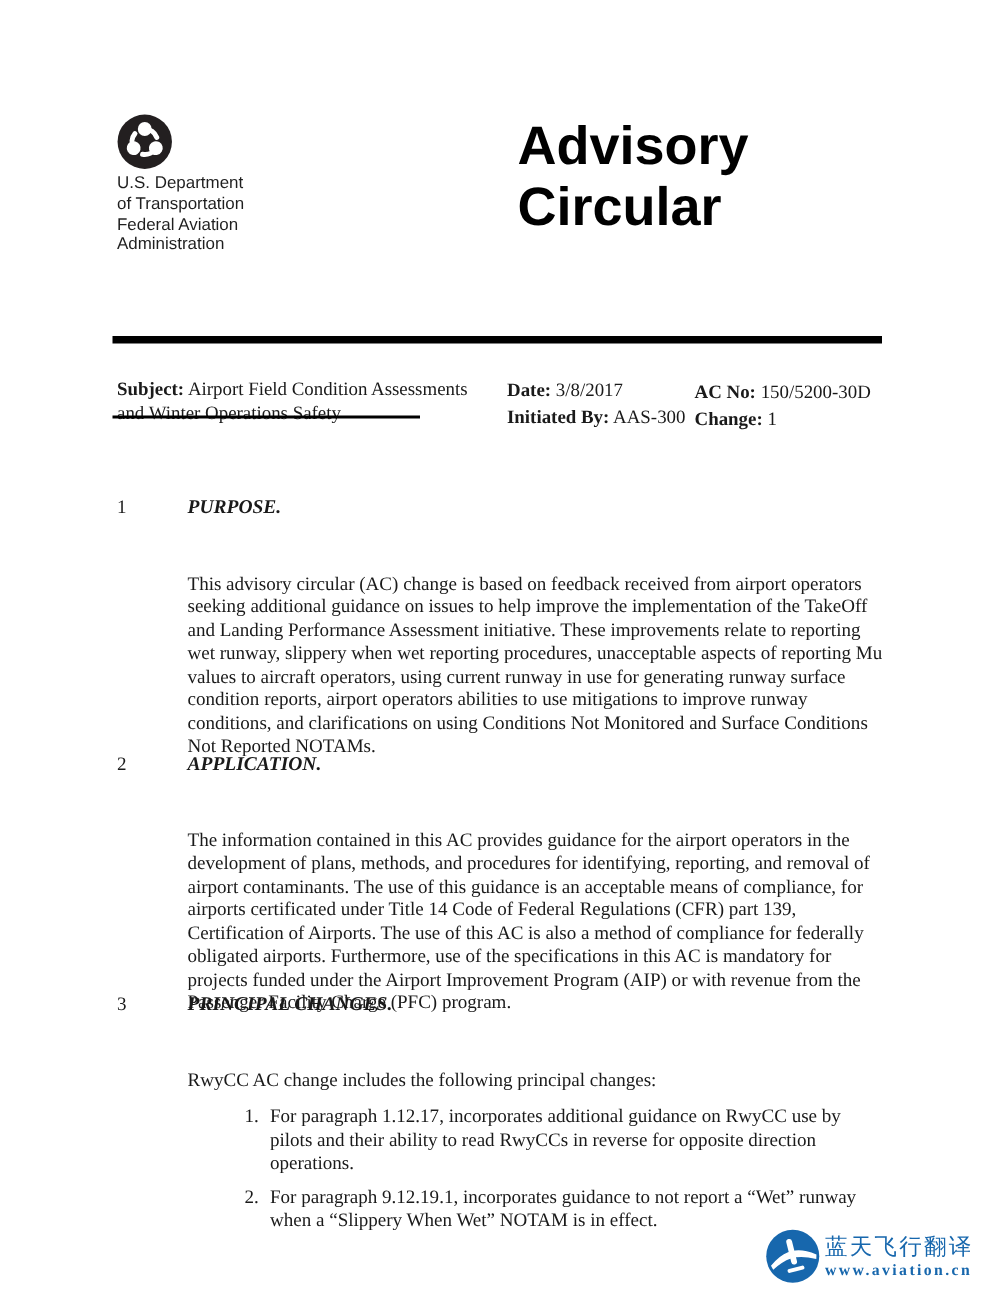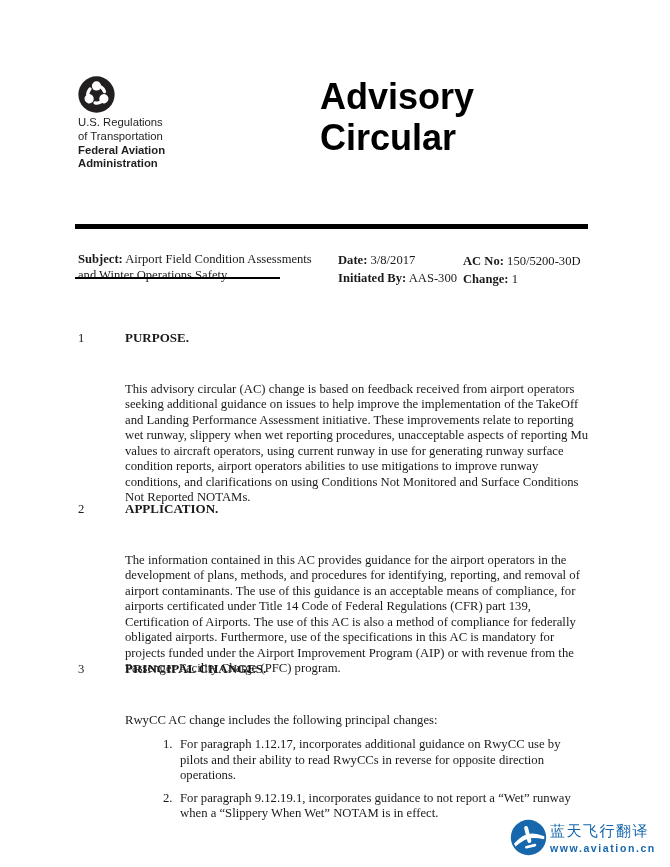--- a/index.html
+++ b/index.html
@@ -8,24 +8,24 @@
     font-family:"Liberation Serif", serif; color:#1a1a1a; overflow:hidden;
   }
 
   
   .agency { position:absolute; left:78px; top:76px; width:150px; }
   .agency svg { display:block; }
   .agency-lines {
     margin-top:3px; font-family:"Liberation Sans", sans-serif;
     font-size:11.3px; line-height:13.8px; color:#1f1f1f;
   }
-  .agency-lines .b { font-weight:700; }
+  .agency-lines .b { font-weight:400; }
 
   .doc-title {
-    position:absolute; left:320px; top:76px; margin:0;
+    position:absolute; left:345px; top:76px; margin:0;
     font-family:"Liberation Sans", sans-serif; font-weight:700;
     font-size:36px; line-height:41px; color:#000;
   }
 
   
   .rule-thick { position:absolute; left:75px; top:224px; width:513px; height:5px; background:#000; }
   .rule-thin  { position:absolute; left:75px; top:277px; width:205px; height:2px; background:#000; }
 
   
   .meta { position:absolute; top:236px; left:0; width:670px; font-size:12.6px; }
@@ -34,40 +34,40 @@
   .meta-date    { position:absolute; left:338px; top:0; width:122px; line-height:18px;margin-top:15px; }
   .meta-ac      { position:absolute; left:463px; top:16px; width:130px; line-height:18px; }
 
   
   .section { position:absolute; left:78px; width:512px; display:flex; }
   .sec-1 { top:330px; }
   .sec-2 { top:501px; }
   .sec-3 { top:661px; }
   .sec-num { width:47px; flex:0 0 47px; font-size:12.7px; padding-top:1px; }
   .sec-content { flex:1; width:465px; }
-  .sec-heading { font-weight:700; font-size:13px; margin-bottom:7px; }
+  .sec-heading { font-weight:700; font-size:13px; margin-bottom:7px;font-style:italic; }
   .sec-body { font-size:12.7px; line-height:15.45px;margin-top:36px; }
   .sec-list { margin-top:9px; padding-left:38px; }
   .list-item { display:flex; margin-bottom:7px; font-size:12.7px; line-height:15.45px; }
   .list-marker { width:17px; flex:0 0 17px; }
   .list-text { flex:1; }
 
   
   .watermark {
     position:absolute; left:510px; top:819px;
     display:flex; align-items:center; gap:3px;
   }
   .wm-textcol { display:flex; flex-direction:column; }
   .wm-cn {
     font-size:15px; font-weight:400; letter-spacing:1.5px;
     font-family:"Liberation Sans", sans-serif; white-space:nowrap;
   }
   .wm-url {
     font-size:10.5px; font-weight:700; letter-spacing:1.6px; margin-top:1px;
-    font-family:Liberation Sans, sans-serif; white-space:nowrap;
+    font-family:Liberation Serif, serif; white-space:nowrap;
   }
 </style>
 </head>
 <body>
 
 <div class="page">
 
   <div class="agency">
     <svg width="37" height="37" viewBox="0 0 100 100">
       <circle cx="50" cy="50" r="49" fill="#231f20"></circle>
@@ -78,21 +78,21 @@
       <g transform="rotate(120 50 50)">
         <circle cx="50" cy="27" r="12.5" fill="#fff"></circle>
         <path d="M50 27 A23 23 0 0 1 71.6 42.1" fill="none" stroke="#fff" stroke-width="9" stroke-linecap="round"></path>
       </g>
       <g transform="rotate(240 50 50)">
         <circle cx="50" cy="27" r="12.5" fill="#fff"></circle>
         <path d="M50 27 A23 23 0 0 1 71.6 42.1" fill="none" stroke="#fff" stroke-width="9" stroke-linecap="round"></path>
       </g>
     </svg>
     <div class="agency-lines">
-      <div>U.S. Regulations</div>
+      <div>U.S. Department</div>
       <div>of Transportation</div>
       <div class="b">Federal Aviation</div>
       <div class="b">Administration</div>
     </div>
   </div>
 
   <h1 class="doc-title">
     <span>Advisory</span><br>
     <span>Circular</span>
   </h1>

